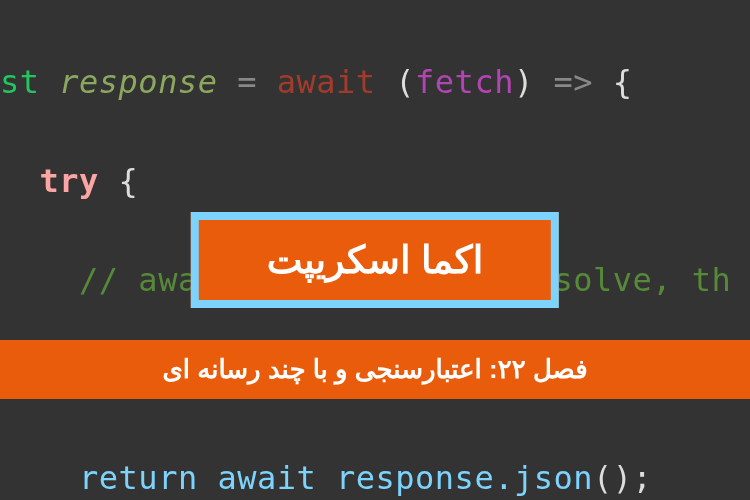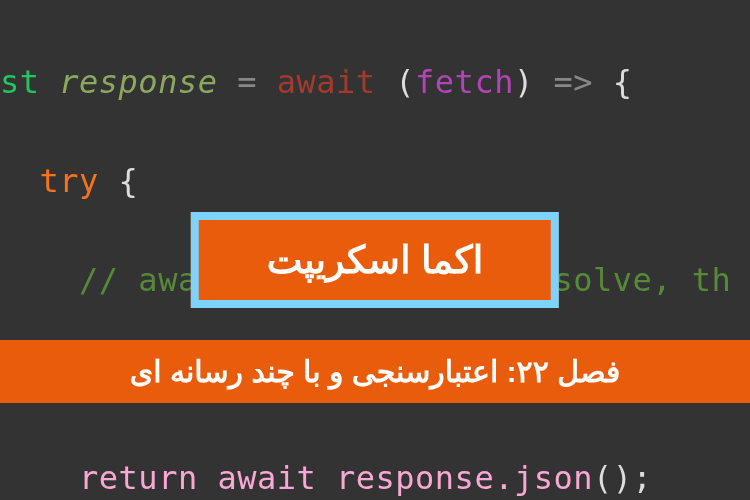--- a/index.html
+++ b/index.html
@@ -20,22 +20,22 @@
     padding: 8px 0;
     font-size: 32px;
     line-height: 1.55;
     white-space: pre;
     letter-spacing: 0.5px;
   }
   .code-line { display: block; padding-left: 0; }
   .kw-const { color: #22c55e; }
   .kw-async { color: #A33B2C; }
   .kw-await { color: #A33B2C; }
-  .kw-try { color: #f97316; }
-  .kw-return { color: #f9a8d4; }
+  .kw-try { color: #fca5a5; font-weight: bold; }
+  .kw-return { color: #7dd3fc; }
   .fn { color: #8CA85F; font-style: italic; }
   .fncall { color: #888888; }
   .var { color: #B344B3; }
   .op { color: #888888; }
   .paren { color: #DDDDDD; }
   .brace { color: #DDDDDD; }
   .arrow { color: #888888; }
   .comment { color: #568A38; }
   .str { color: #888888; }
   .ident { color: #CCCCCC; }
@@ -62,21 +62,21 @@
     left: 0;
     right: 0;
     top: 340px;
     background: #E85C0C;
     padding: 14px 0;
     text-align: center;
   }
   .subtitle-text {
     color: #FFFFFF;
     font-family: Tahoma, Arial, sans-serif;
-    font-size: 30px;
+    font-size: 26px;
     font-weight: bold;
     direction: rtl;
   }
 </style>
 </head>
 <body>
 
 <div class="code-bg">
 <span class="code-line"><span class="kw-const">st </span><span class="fn">response</span><span class="op"> = </span><span class="kw-async">await</span><span class="paren"> (</span><span class="var">fetch</span><span class="paren">) </span><span class="arrow">=&gt;</span><span class="brace"> {</span></span>
 <span class="code-line"><span>  </span><span class="kw-try">try</span><span class="brace"> {</span></span>

